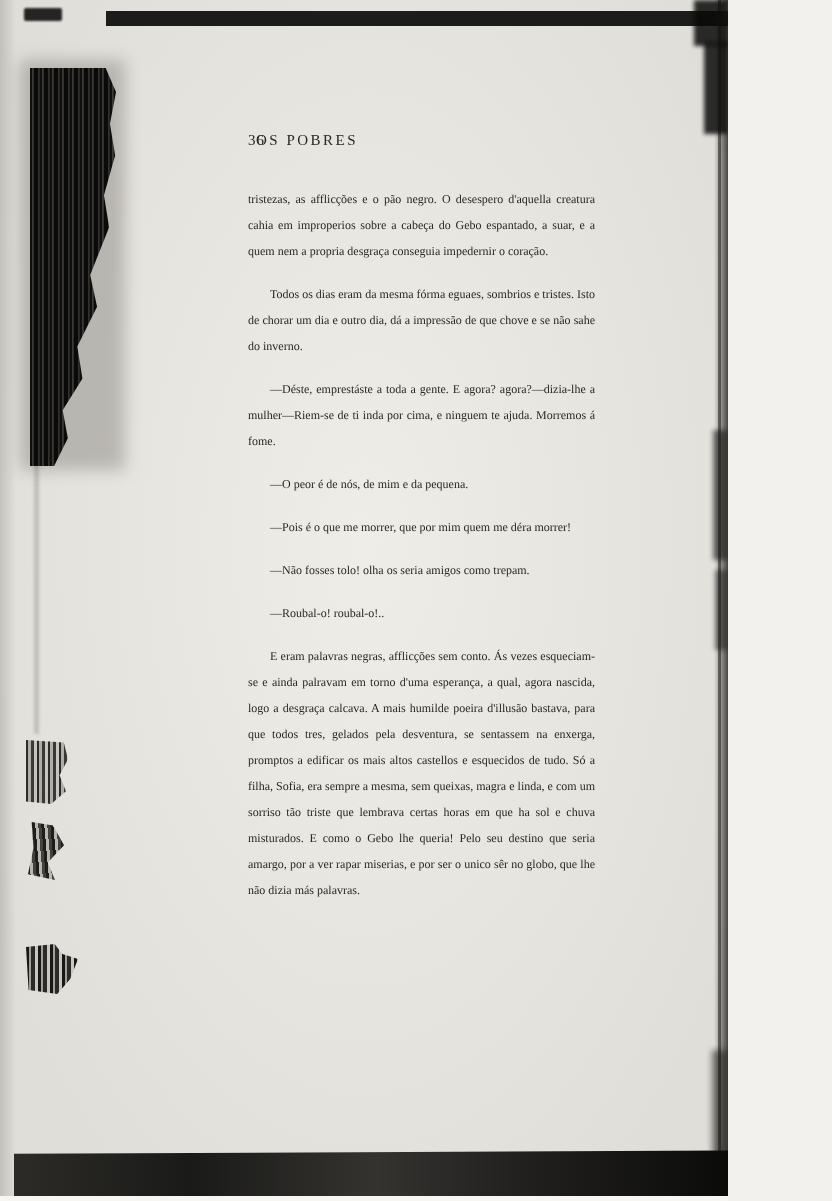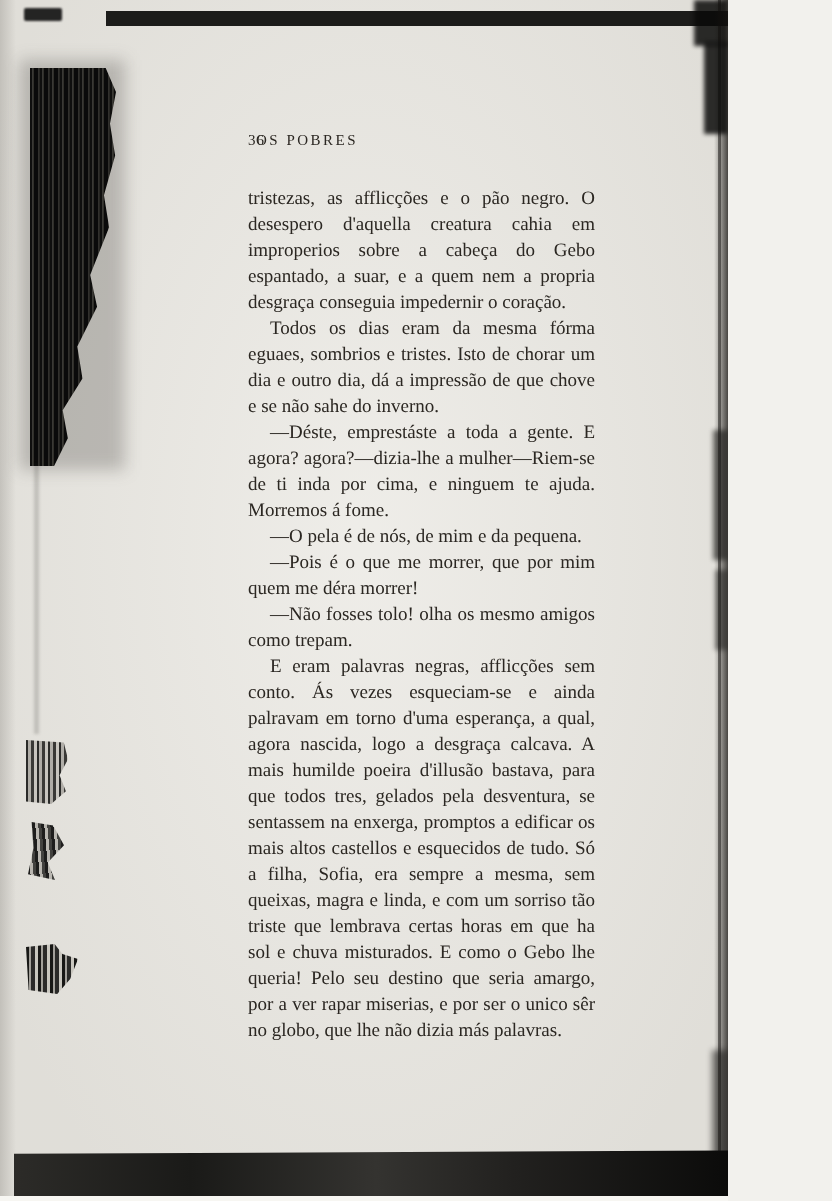--- a/index.html
+++ b/index.html
@@ -36,27 +36,27 @@
   .head-title {
     position: absolute; left: 8px; right: -60px; top: 2px;
     text-align: left;
     letter-spacing: 2.5px;
   }
   
   .text-block {
     position: absolute;
     left: 248px; top: 186px; width: 347px;
     color: var(--ink);
-    font-size: 19px;
+    font-size: 12px;
     line-height: 26px;
     text-align: justify;
     text-rendering: geometricPrecision;
   }
   .text-block p { margin: 0; }
-  .text-block p.indent { text-indent: 22px; }
+  .text-block p.indent { text-indent: 22px; margin-top: 17px; }
   
   .artifact { position: absolute; pointer-events: none; }
 
   .smudge-top-left {
     left: 24px; top: 8px; width: 38px; height: 13px;
     background: #101010; border-radius: 2px;
     filter: blur(1px); opacity: .9;
   }
   .bar-top {
     left: 106px; top: 11px; width: 690px; height: 15px;
@@ -172,19 +172,20 @@
 
   <div class="running-head">
     <span class="page-number">36</span>
     <span class="head-title">OS POBRES</span>
   </div>
 
   <div class="text-block">
     <p>tristezas, as afflicções e o pão negro. O desespero d'aquella creatura cahia em improperios sobre a cabeça do Gebo espantado, a suar, e a quem nem a propria desgraça conseguia impedernir o coração.</p>
     <p class="indent">Todos os dias eram da mesma fórma eguaes, sombrios e tristes. Isto de chorar um dia e outro dia, dá a impressão de que chove e se não sahe do inverno.</p>
     <p class="indent">—Déste, emprestáste a toda a gente. E agora? agora?—dizia-lhe a mulher—Riem-se de ti inda por cima, e ninguem te ajuda. Morremos á fome.</p>
-    <p class="indent">—O pela é de nós, de mim e da pequena.</p>
+    <p class="indent">—O peor é de nós, de mim e da pequena.</p>
     <p class="indent">—Pois é o que me morrer, que por mim quem me déra morrer!</p>
-    <p class="indent">—Não fosses tolo! olha os mesmo amigos como trepam.</p>
+    <p class="indent">—Não fosses tolo! olha os seria amigos como trepam.</p>
+    <p class="indent">—Roubal-o! roubal-o!..</p>
     <p class="indent">E eram palavras negras, afflicções sem conto. Ás vezes esqueciam-se e ainda palravam em torno d'uma esperança, a qual, agora nascida, logo a desgraça calcava. A mais humilde poeira d'illusão bastava, para que todos tres, gelados pela desventura, se sentassem na enxerga, promptos a edificar os mais altos castellos e esquecidos de tudo. Só a filha, Sofia, era sempre a mesma, sem queixas, magra e linda, e com um sorriso tão triste que lembrava certas horas em que ha sol e chuva misturados. E como o Gebo lhe queria! Pelo seu destino que seria amargo, por a ver rapar miserias, e por ser o unico sêr no globo, que lhe não dizia más palavras.</p>
   </div>
 
 </div>
 
 </body></html>

